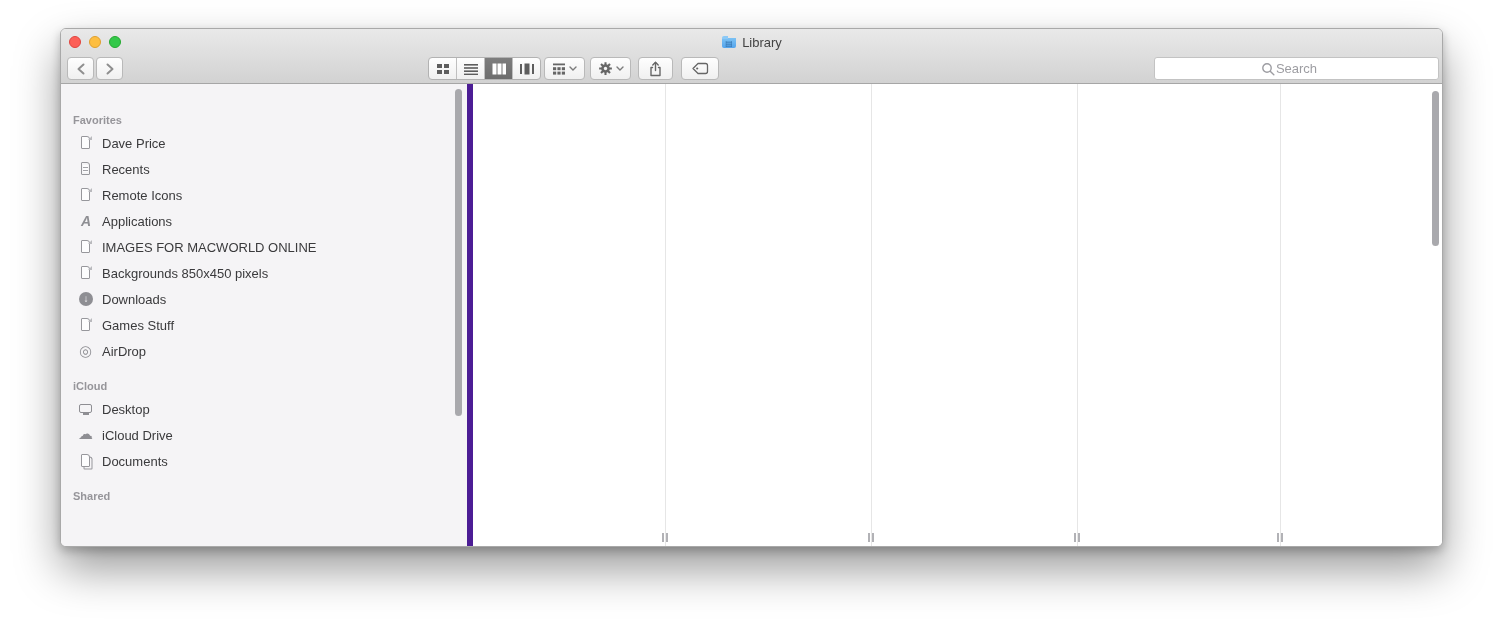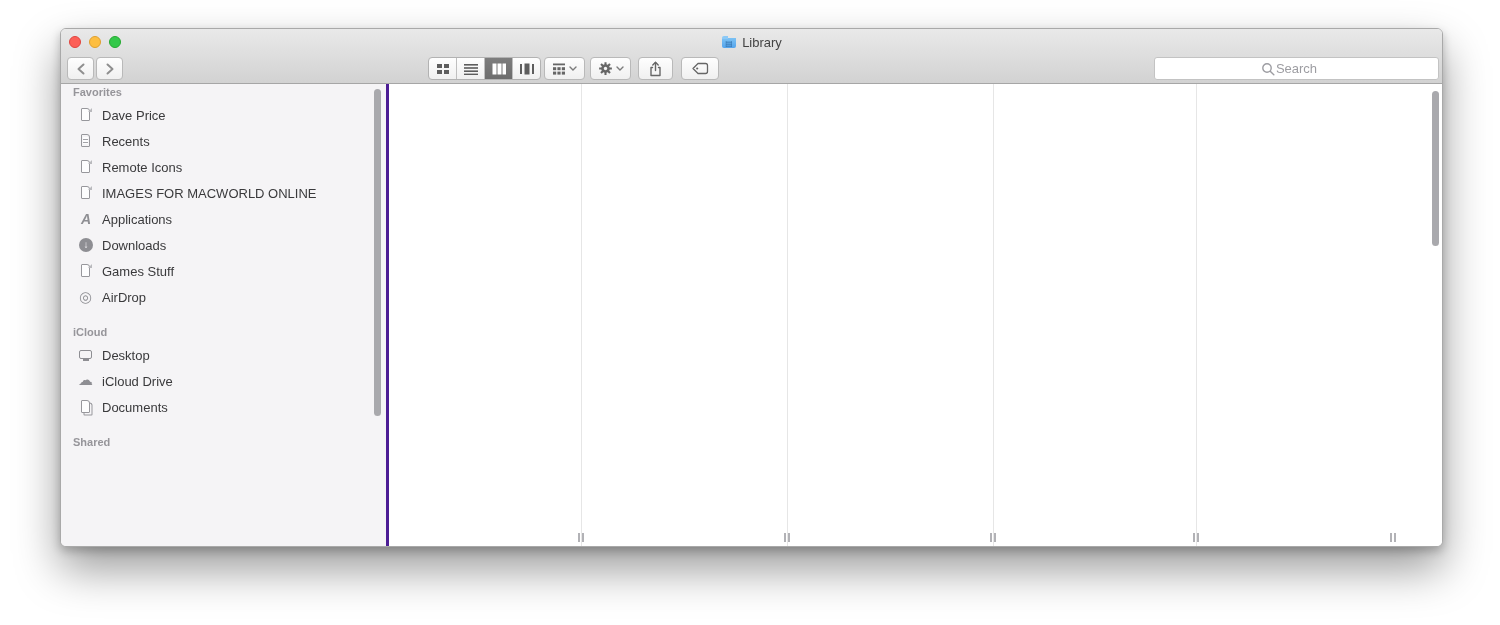--- a/index.html
+++ b/index.html
@@ -35,22 +35,22 @@
   .pos-share{position:absolute;left:577px;top:0;width:35px;}
   .pos-tag{position:absolute;left:620px;top:0;width:38px;}
   .search{position:absolute;left:1093px;top:0;width:285px;height:23px;box-sizing:border-box;
     border:1px solid #c3c3c3;border-radius:3px;background:#fff;}
   .search input{position:absolute;inset:0;border:none;background:transparent;outline:none;
     text-align:center;font-size:13px;color:#333;font-family:inherit;}
   .search input::placeholder{color:#9d9da2;}
   .search .mag{position:absolute;left:calc(50% - 36px);top:4px;pointer-events:none;}
   
   .main{position:absolute;top:55px;left:0;right:0;bottom:0;display:flex;}
-  .sidebar{width:328px;flex:none;background:#f5f4f6;border-right:3px solid #4c1d95;
-    padding-top:0;position:relative;overflow:hidden;box-sizing:border-box;}
+  .sidebar{width:412px;flex:none;background:#f5f4f6;border-right:6px solid #4c1d95;
+    padding-top:28px;position:relative;overflow:hidden;box-sizing:border-box;}
   .sb-header{font-size:11px;font-weight:bold;color:#96959a;margin:0 0 2px 12px;height:16px;
     line-height:16px;}
   .sb-section{margin-bottom:0;}
   .sb-section + .sb-section .sb-header{margin-top:14px;}
   .sb-row{height:26px;display:flex;align-items:center;padding-left:17px;gap:7px;font-size:13px;
     color:#3a3a3c;}
   .sb-icon{width:17px;height:17px;position:relative;flex:none;}
   .sb-thumb{position:absolute;right:5px;top:5px;width:7px;height:327px;border-radius:4px;
     background:#a9a9ad;}
   .columns-wrap{flex:1;position:relative;background:#fff;overflow:hidden;}
@@ -247,26 +247,30 @@
               </div>
             <div class="sb-row">
                 <span class="sb-icon" data-icon="recents"></span>
                 <span class="sb-label">Recents</span>
               </div>
             <div class="sb-row">
                 <span class="sb-icon" data-icon="doc"></span>
                 <span class="sb-label">Remote Icons</span>
               </div>
             <div class="sb-row">
-                <span class="sb-icon" data-icon="doc"></span>
-                <span class="sb-label">IMAGES FOR MACWORLD ONLINE</span>
-              </div>
-            <div class="sb-row">
                 <span class="sb-icon" data-icon="app-a"></span>
                 <span class="sb-label">Applications</span>
+              </div>
+            <div class="sb-row">
+                <span class="sb-icon" data-icon="doc"></span>
+                <span class="sb-label">IMAGES FOR MACWORLD ONLINE</span>
+              </div>
+            <div class="sb-row">
+                <span class="sb-icon" data-icon="doc"></span>
+                <span class="sb-label">Backgrounds 850x450 pixels</span>
               </div>
             <div class="sb-row">
                 <span class="sb-icon" data-icon="downloads"></span>
                 <span class="sb-label">Downloads</span>
               </div>
             <div class="sb-row">
                 <span class="sb-icon" data-icon="doc"></span>
                 <span class="sb-label">Games Stuff</span>
               </div>
             <div class="sb-row">

